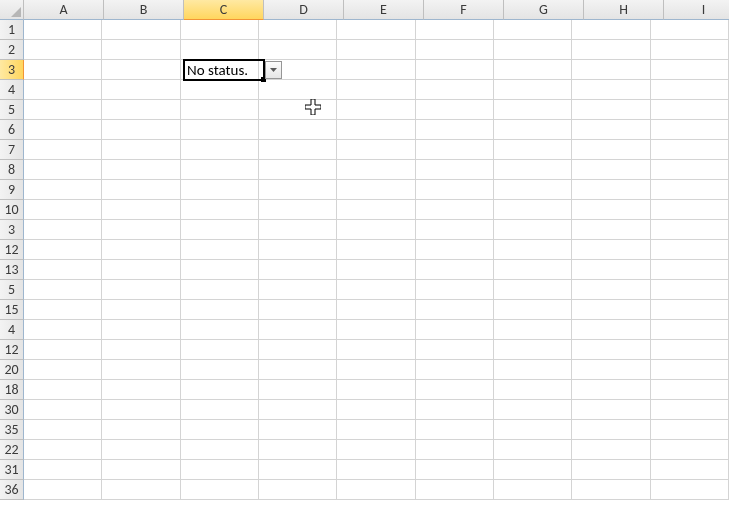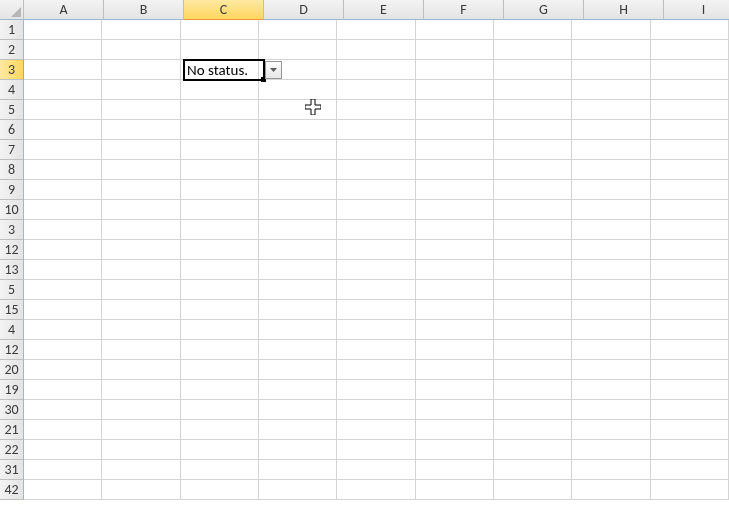--- a/index.html
+++ b/index.html
@@ -176,26 +176,26 @@
       <div class="row-header">9</div>
       <div class="row-header">10</div>
       <div class="row-header">3</div>
       <div class="row-header">12</div>
       <div class="row-header">13</div>
       <div class="row-header">5</div>
       <div class="row-header">15</div>
       <div class="row-header">4</div>
       <div class="row-header">12</div>
       <div class="row-header">20</div>
-      <div class="row-header">19</div>
+      <div class="row-header">18</div>
       <div class="row-header">30</div>
-      <div class="row-header">21</div>
+      <div class="row-header">35</div>
       <div class="row-header">22</div>
       <div class="row-header">31</div>
-      <div class="row-header">42</div>
+      <div class="row-header">36</div>
     </div>
 
   <div class="grid" id="grid">
       <div class="grid-row">
         <div class="cell" style="width: 80px;"></div>
         <div class="cell" style="width: 80px;"></div>
         <div class="cell" style="width: 80px;"></div>
         <div class="cell" style="width: 80px;"></div>
         <div class="cell" style="width: 80px;"></div>
         <div class="cell" style="width: 80px;"></div>

